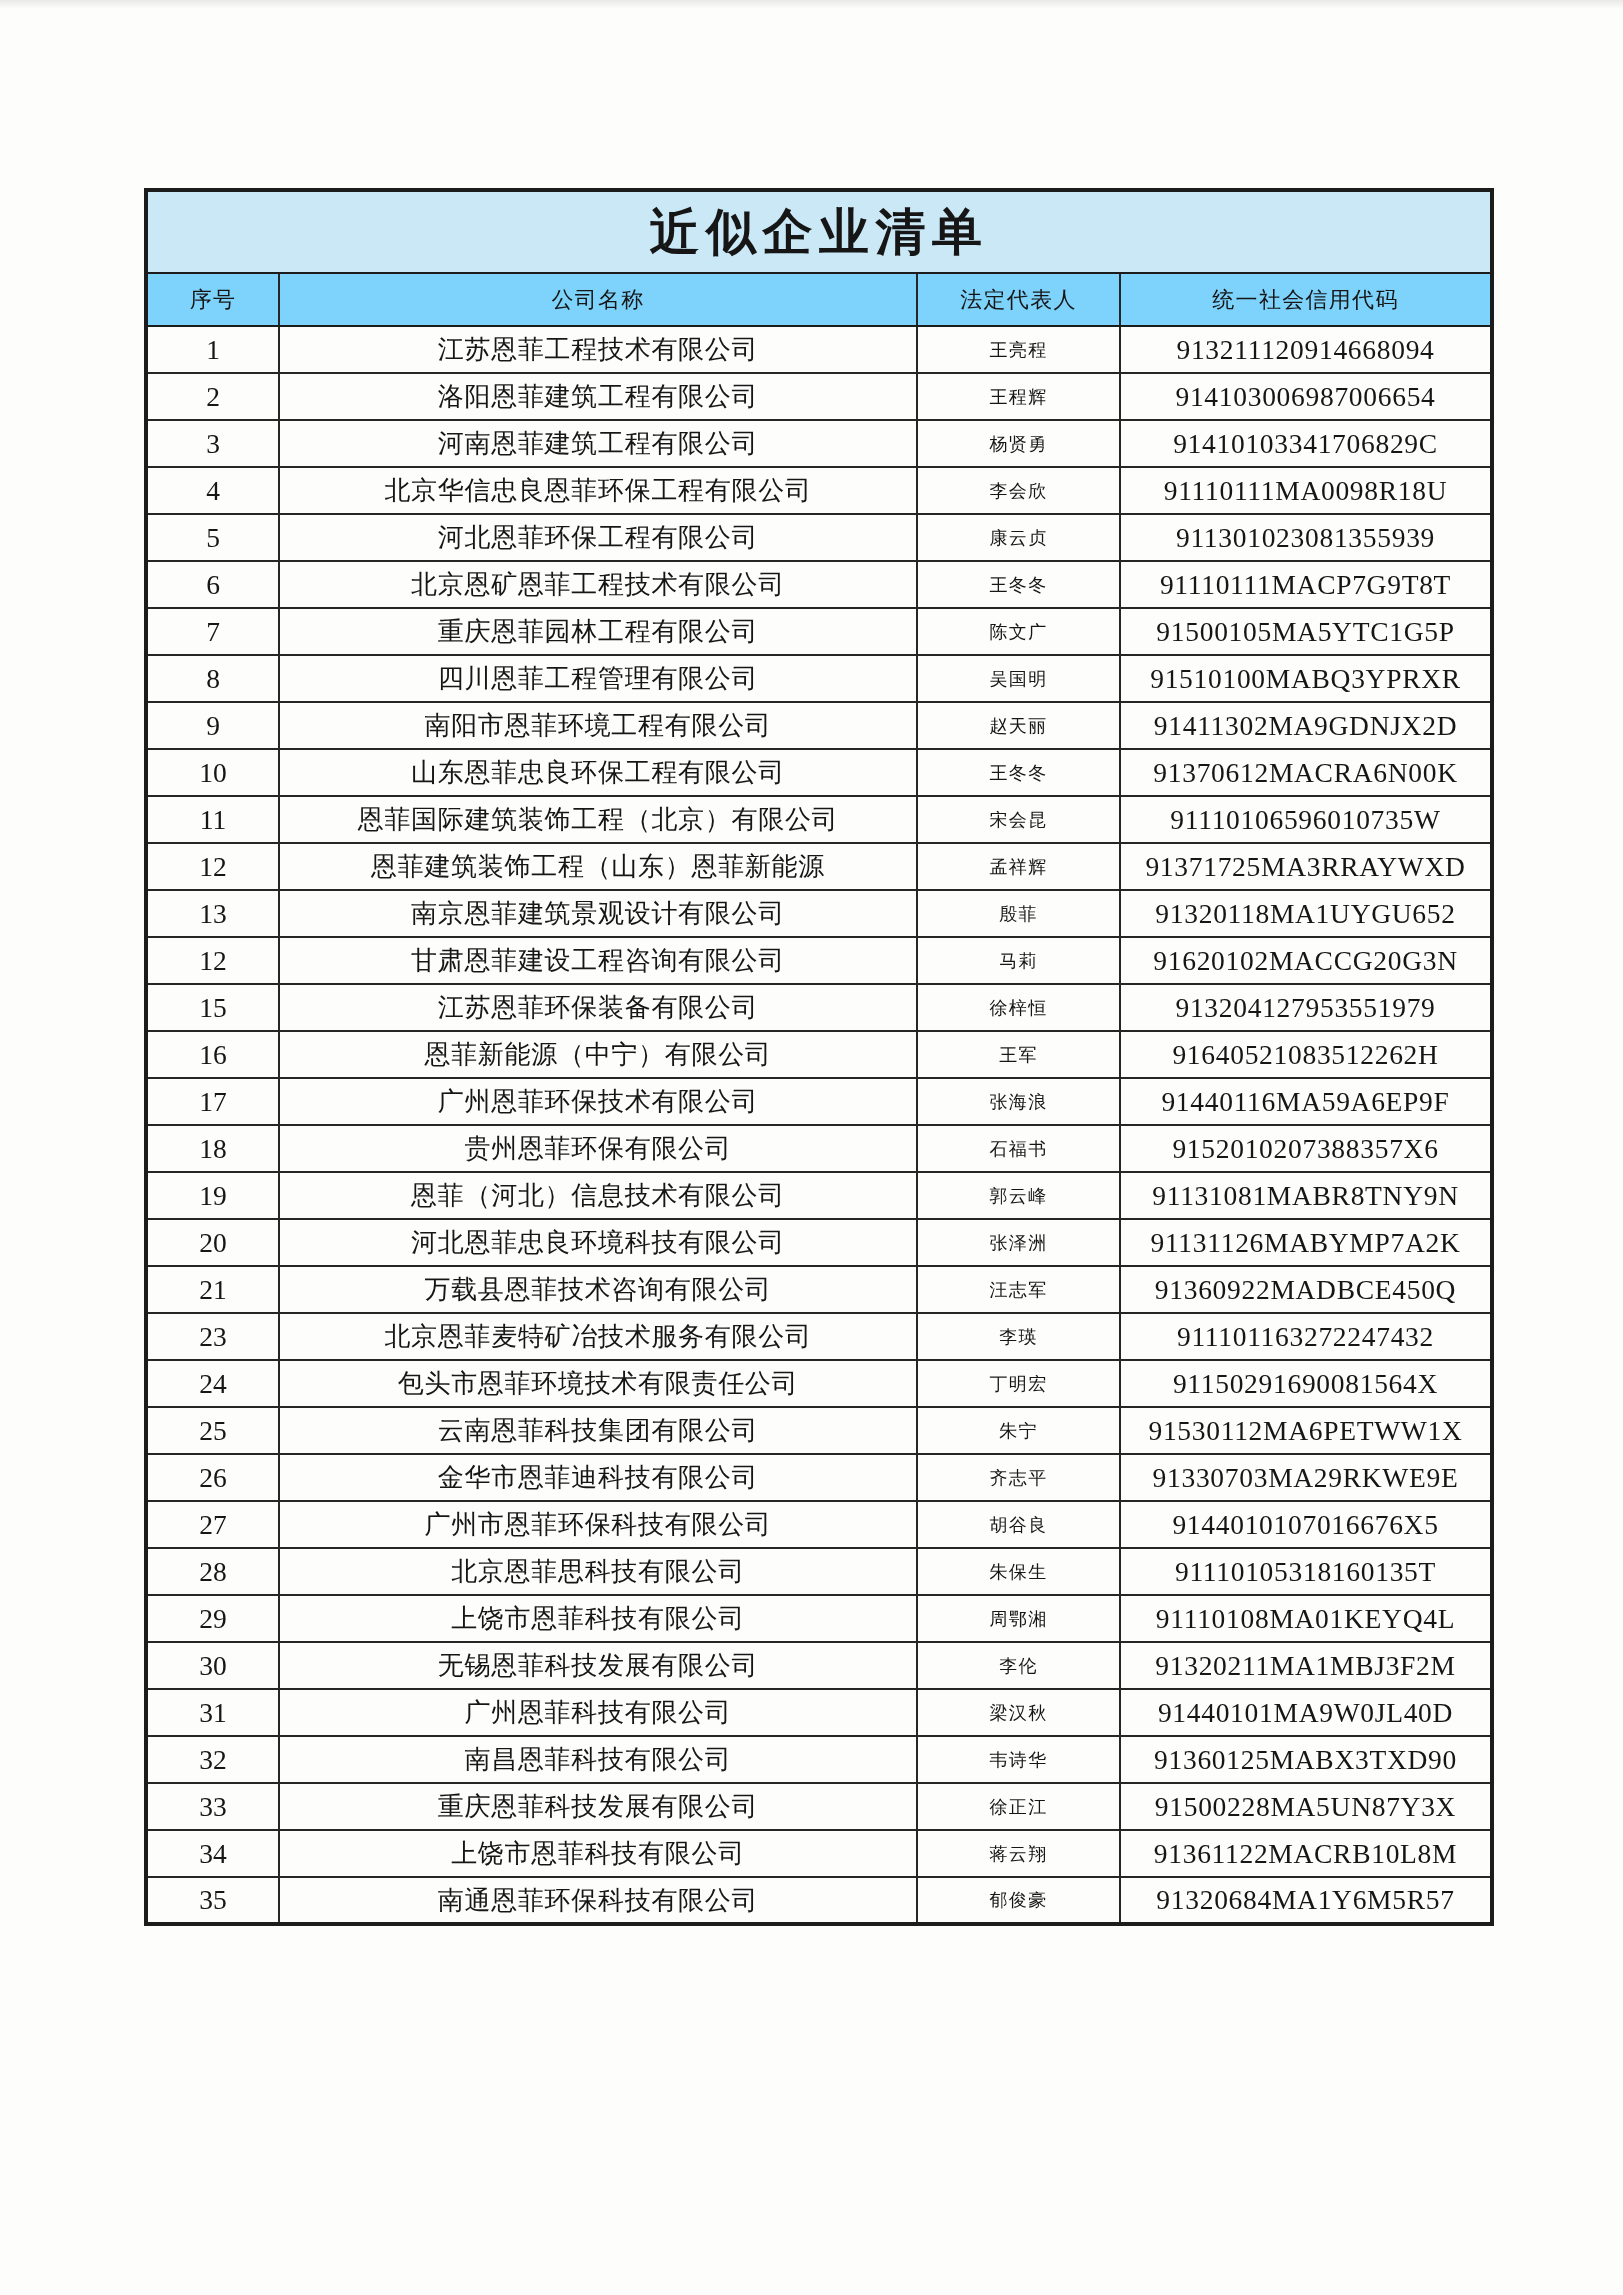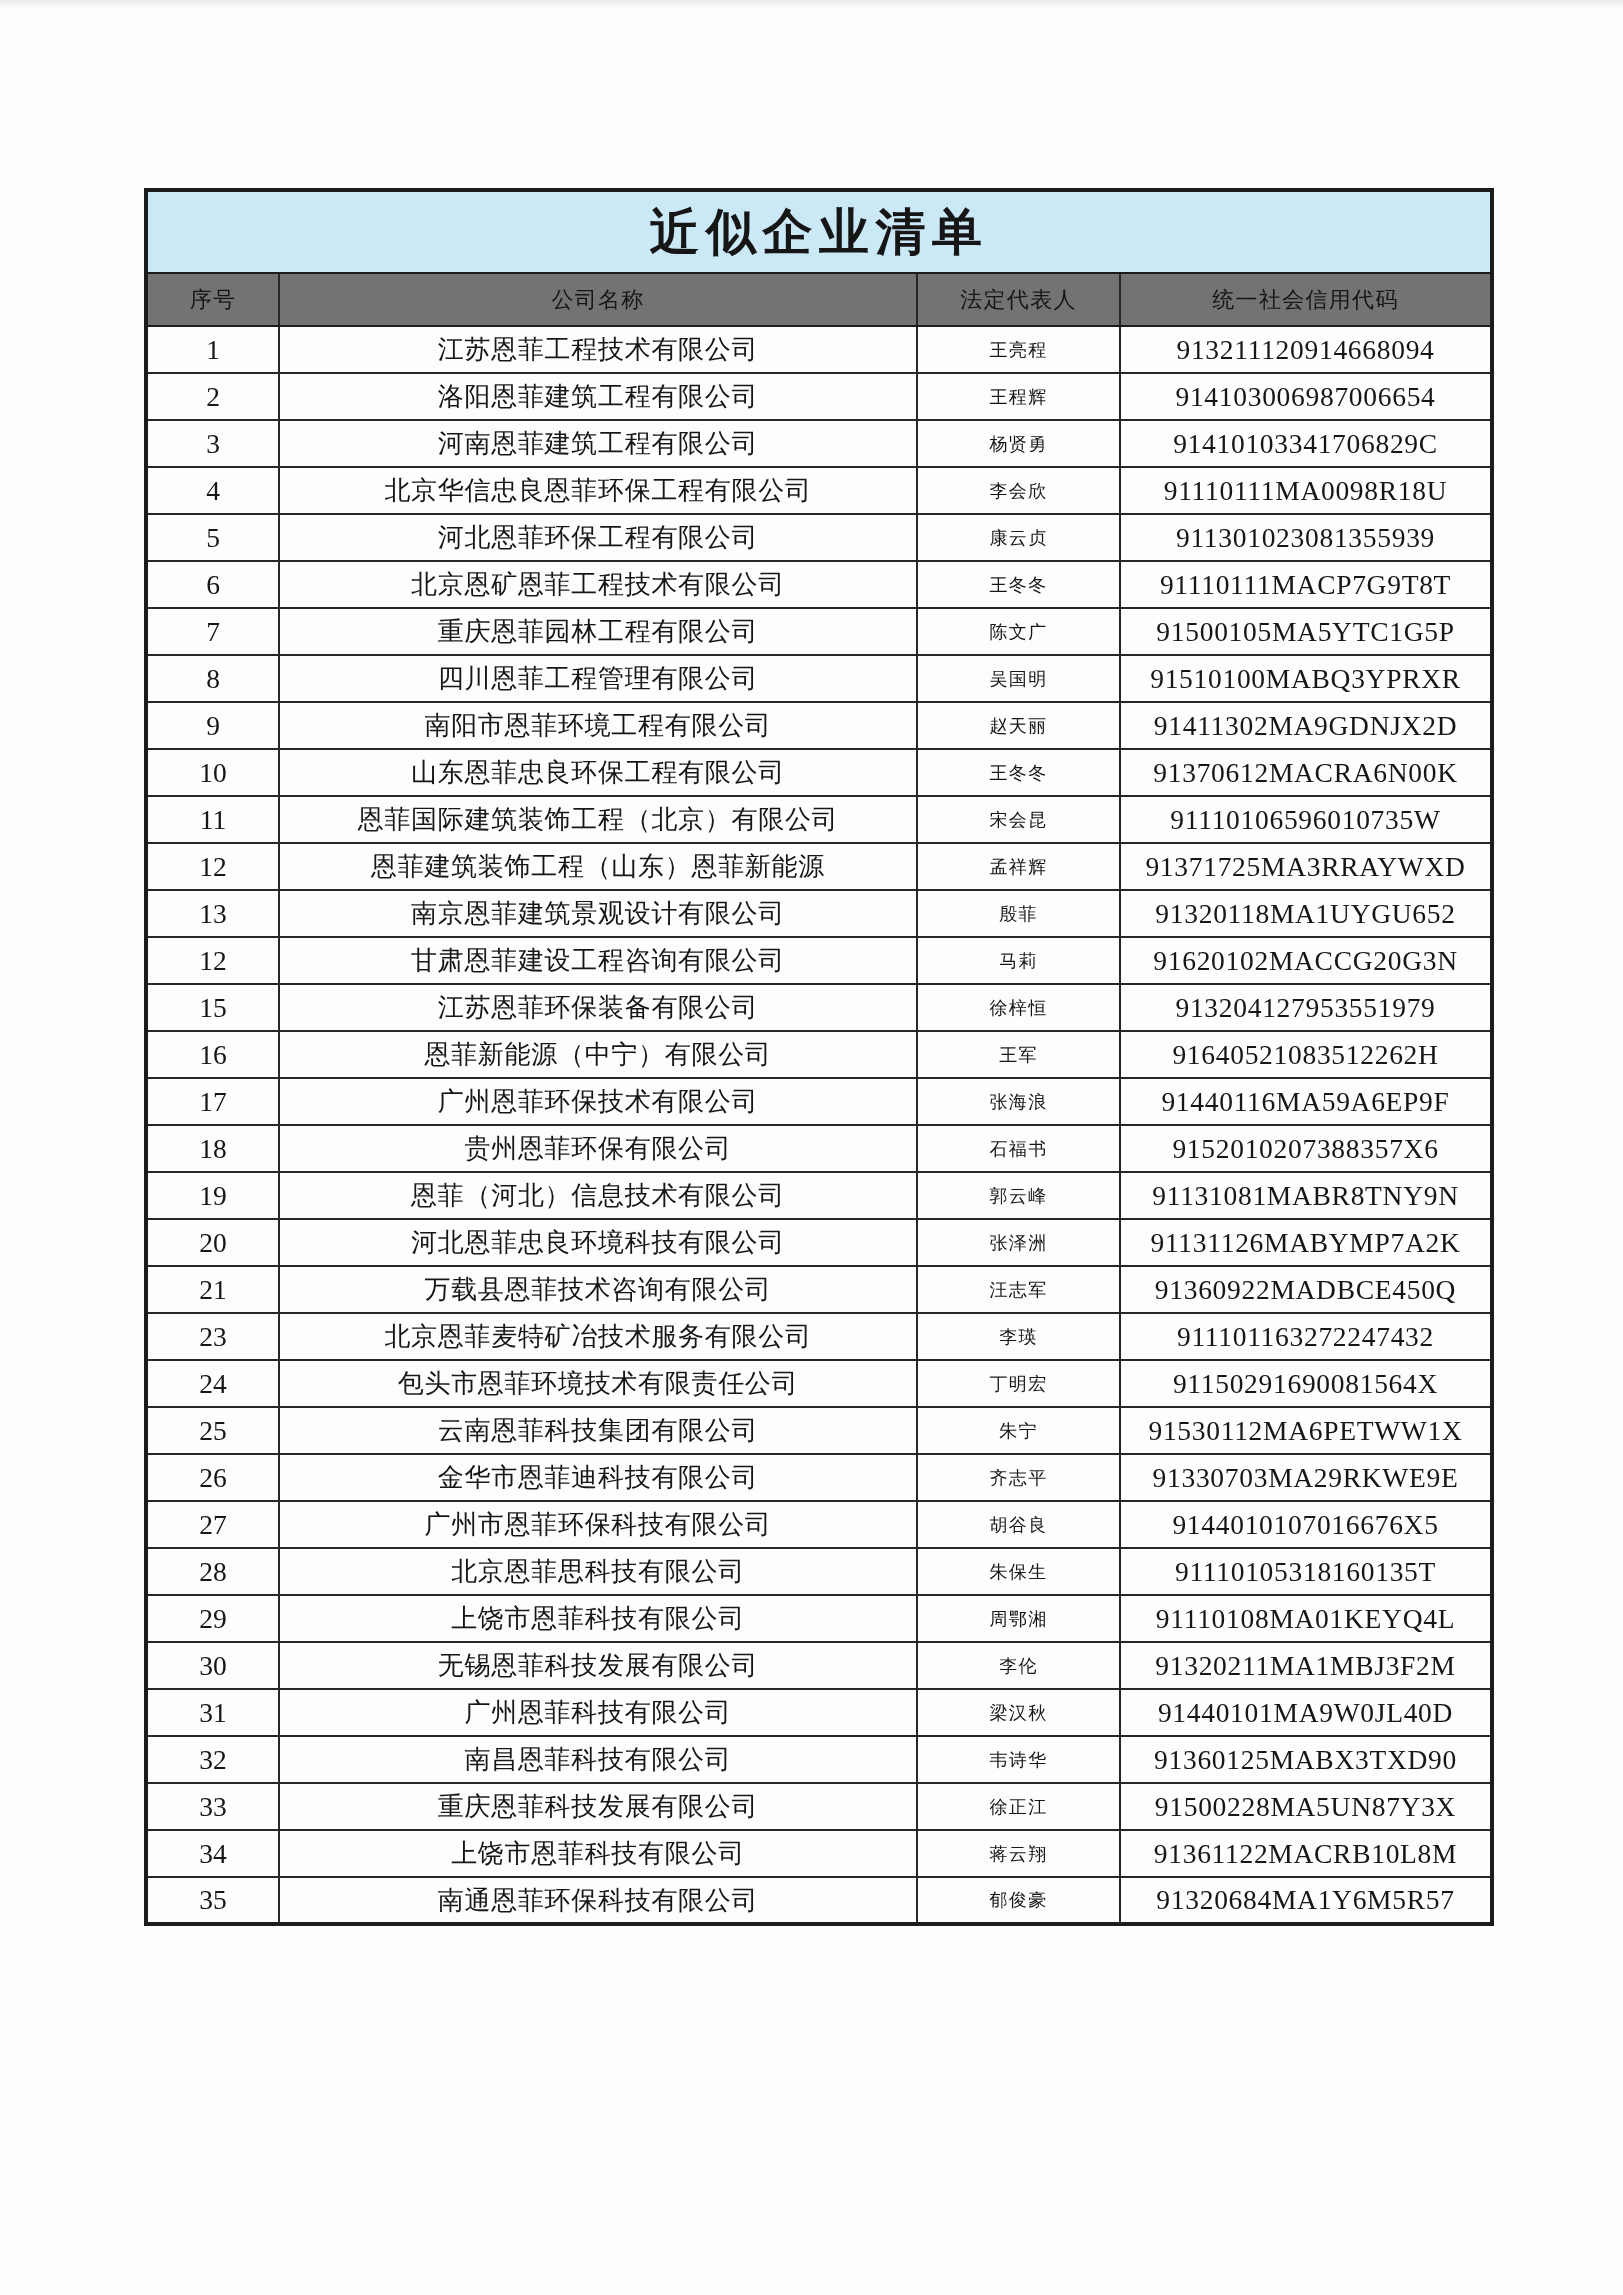--- a/index.html
+++ b/index.html
@@ -41,21 +41,21 @@
   tr.title-row th{
     height:80px;
     background:#cbe8f6;
     font-size:50px;
     font-weight:bold;
     letter-spacing:6.5px;
     border-bottom:2.6px solid #1c1c1c;
   }
   tr.header-row th{
     height:51px;
-    background:#737373;
+    background:#7dd3fc;
     font-size:22px;
     font-weight:normal;
     letter-spacing:1.3px;
     border-bottom:2.6px solid #1c1c1c;
   }
   tr.data-row{height:47px;}
   td.no{font-size:27.5px;}
   td.company{font-size:26px;letter-spacing:0.7px;}
   td.rep{font-size:18px;letter-spacing:1.3px;}
   td.code{font-size:27.5px;letter-spacing:0.7px;text-align:center;}

